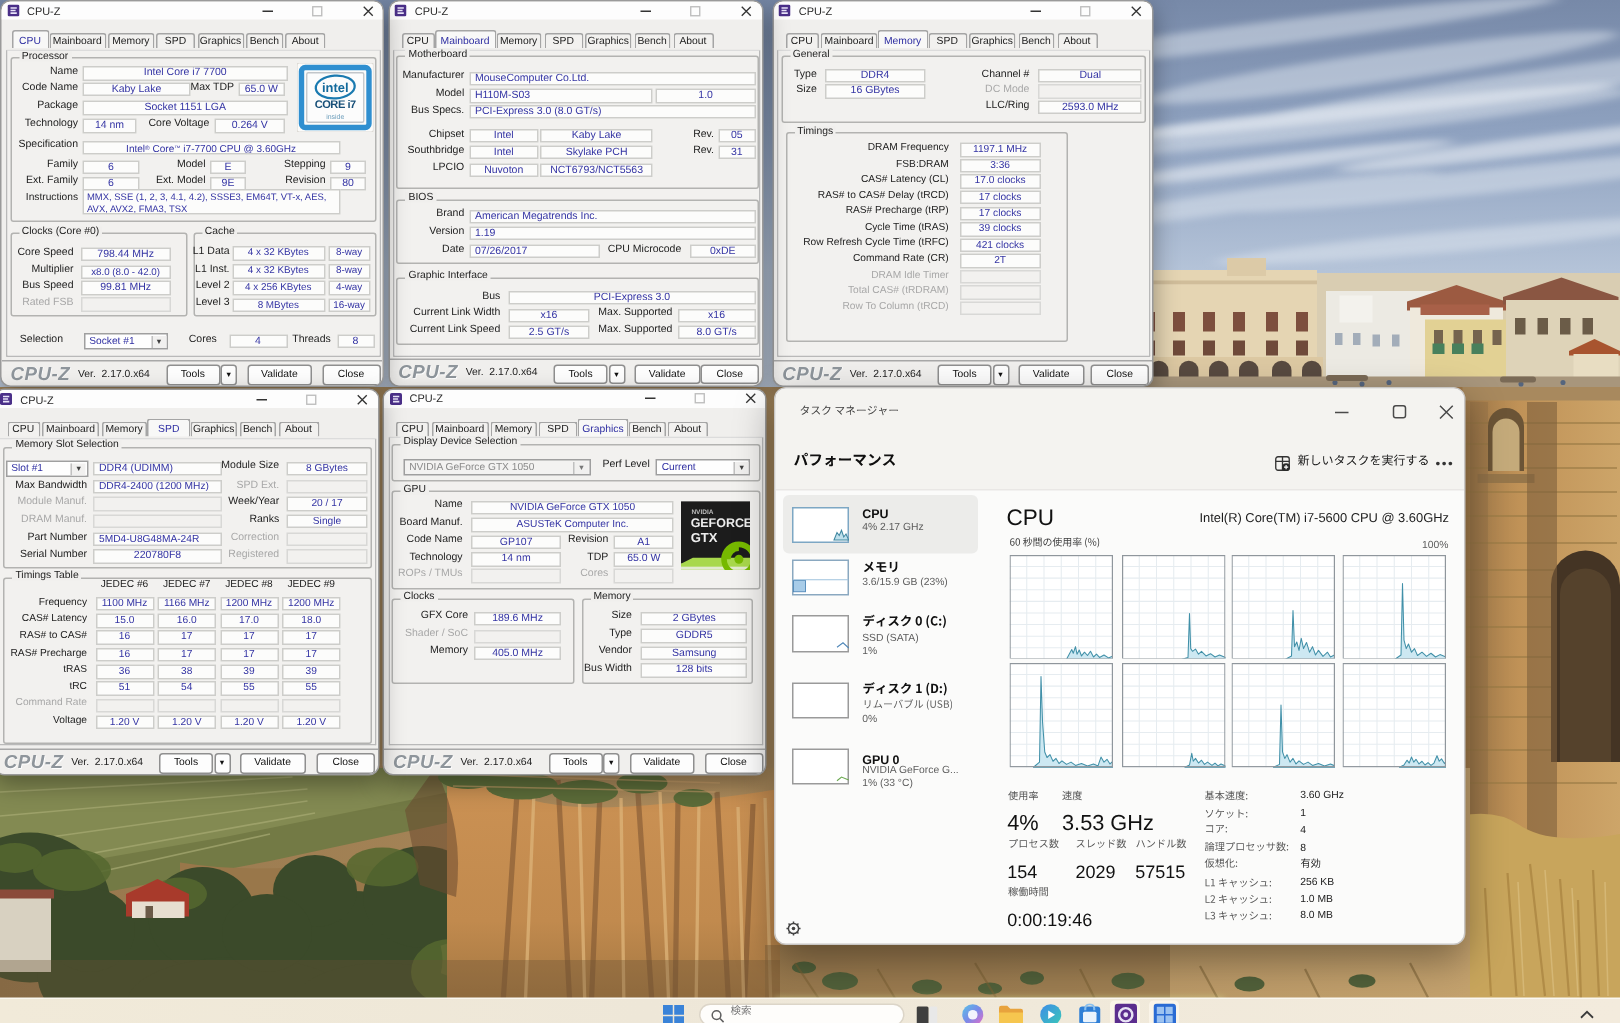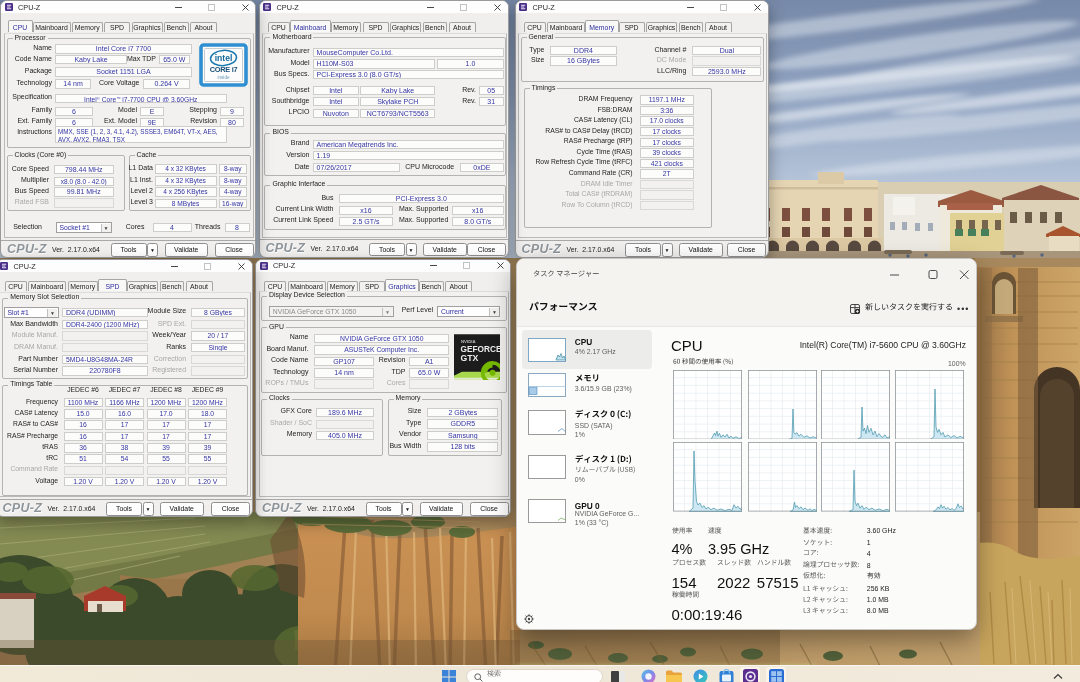--- a/index.html
+++ b/index.html
@@ -18,21 +18,21 @@
 .bt{position:absolute;top:2.5px;height:13.5px;background:#fdfdfd;border:1px solid #8f8f8f;border-radius:2.5px;font-size:6.9px;color:#111;text-align:center;line-height:12.5px}
 .lb{position:absolute;text-align:right;white-space:nowrap}
 .fd{position:absolute;background:#fcfcfb;border:1px solid #cdcdca;color:#3434a4;white-space:nowrap;overflow:hidden}
 .fd.g{background:#f2f1ef;border-color:#d8d8d6}
 .gb{position:absolute;border:1px solid #b3b3b1;border-radius:2px}
 .gl{position:absolute;font-size:6.9px;color:#1d1d1d;background:#f0efed;padding:0 2px;white-space:nowrap}
 #tm{position:absolute;background:#fbfbfa;border:1px solid #c8c6c4;border-radius:8px;box-shadow:0 10px 26px rgba(0,0,0,0.38);overflow:hidden}
 .tmt{position:absolute;color:#111;white-space:nowrap}
 .tms{position:absolute;font-size:6.9px;color:#5d5d5d;white-space:nowrap}
 .bigv{position:absolute;font-size:14.5px;color:#111}
-.midv{position:absolute;font-size:15px;color:#111}
+.midv{position:absolute;font-size:12px;color:#111}
 #tbar{position:absolute;left:0;top:664.5px;width:1080px;height:17.5px;background:linear-gradient(90deg,#f1ead9 0%,#eee7d8 40%,#f0e9da 65%,#f3ebdd 100%);border-top:1px solid #faf7f0}
 </style></head><body>
 <div id="stage">
     <svg id="bg" width="1080" height="682" viewBox="0 0 1080 682">
 <defs>
 <linearGradient id="sky" x1="0" y1="0" x2="0" y2="1">
 <stop offset="0" stop-color="#7789a8"></stop>
           <stop offset="0.3" stop-color="#8fa2c0"></stop>
 <stop offset="0.6" stop-color="#b4c3d8"></stop>
           <stop offset="1" stop-color="#c8d3e2"></stop>
@@ -917,32 +917,32 @@
           <path d="M38,69.5 L41,68.0 43,64.8 44.5,66.7 46,62.7 47.5,66.1 49,64.2 51,67.3 53,65.5 55,68.0 57,66.4 59,68.3 61,66.7 63,61.8 64.5,65.5 66,63.9 68,67.0 69,65.5 L69,69.5 Z" fill="#cde8f2" stroke="#4190a8" stroke-width="0.7" stroke-linejoin="round"></path>
           <rect x="0.4" y="0.4" width="68.2" height="68.7" fill="none" stroke="#8f969c" stroke-width="0.8"></rect>
         </svg></div>
       <svg style="position:absolute;left:154.5px;top:268.5px;overflow:visible" width="20.4" height="8.8" viewBox="0 -2.45 20.4 8.8">
         <path d="M2.2 -2.5H6.5V-2H2.2ZM2.9 -0.9V0.1H5.8V-0.9ZM2.4 -1.4H6.3V0.5H2.4ZM2.8 0.6Q3.1 1.2 3.7 1.6Q4.2 2 5 2.2Q5.7 2.4 6.6 2.5Q6.6 2.6 6.5 2.7Q6.4 2.8 6.4 2.8Q6.3 2.9 6.3 3Q5.4 2.9 4.6 2.6Q3.9 2.3 3.3 1.9Q2.7 1.4 2.4 0.8ZM4.1 -3.2H4.6V-0.2Q4.6 0.2 4.5 0.6Q4.5 0.9 4.4 1.3Q4.2 1.7 4 2Q3.7 2.3 3.3 2.6Q2.9 2.8 2.2 3Q2.2 3 2.2 2.9Q2.1 2.8 2 2.7Q2 2.6 1.9 2.6Q2.5 2.4 2.9 2.2Q3.3 2 3.6 1.7Q3.8 1.4 3.9 1.1Q4 0.8 4 0.5Q4.1 0.1 4.1 -0.2ZM1.9 -3.3 2.4 -3.1Q2.1 -2.6 1.8 -2Q1.5 -1.4 1.2 -1Q0.8 -0.5 0.4 -0.1Q0.4 -0.1 0.4 -0.2Q0.3 -0.3 0.2 -0.4Q0.2 -0.5 0.1 -0.6Q0.5 -0.9 0.8 -1.3Q1.1 -1.8 1.4 -2.3Q1.7 -2.8 1.9 -3.3ZM1.2 -1.5 1.7 -2 1.7 -2V3H1.2Z M8.1 -2.8H12.5V-2.3H8.1ZM8.1 -1.2H12.5V-0.7H8.1ZM8.1 0.4H12.5V0.9H8.1ZM7.8 -2.8H8.3V-0.3Q8.3 0.1 8.3 0.5Q8.3 1 8.2 1.4Q8.1 1.9 7.9 2.3Q7.7 2.7 7.4 3Q7.4 3 7.3 2.9Q7.2 2.8 7.2 2.8Q7.1 2.7 7 2.7Q7.3 2.4 7.5 2Q7.6 1.6 7.7 1.2Q7.8 0.8 7.8 0.4Q7.8 0 7.8 -0.3ZM12.3 -2.8H12.8V2.3Q12.8 2.5 12.8 2.7Q12.7 2.8 12.5 2.9Q12.4 2.9 12 2.9Q11.7 3 11.3 3Q11.2 2.9 11.2 2.7Q11.1 2.6 11.1 2.5Q11.3 2.5 11.5 2.5Q11.8 2.5 11.9 2.5Q12.1 2.5 12.1 2.5Q12.2 2.5 12.3 2.4Q12.3 2.4 12.3 2.3ZM10 -2.6H10.5V2.9H10Z M16.7 -3.3H17.2V-2.3H16.7ZM16.7 0.6H17.2V3H16.7ZM14 1.1H20V1.6H14ZM14.2 -2.5H19.9V-2H14.2ZM19.3 -1.8 19.8 -1.6Q19.5 -1.4 19.2 -1.1Q18.9 -0.9 18.6 -0.8L18.3 -1Q18.4 -1.1 18.6 -1.2Q18.8 -1.4 19 -1.6Q19.2 -1.7 19.3 -1.8ZM16.6 -2.1 17.1 -2Q16.9 -1.7 16.6 -1.4Q16.4 -1.2 16.2 -1L15.9 -1.1Q16 -1.3 16.2 -1.4Q16.3 -1.6 16.4 -1.8Q16.5 -2 16.6 -2.1ZM17.6 -1.6 18 -1.4Q17.7 -1.1 17.4 -0.7Q17.1 -0.4 16.8 -0.1Q16.5 0.3 16.2 0.5L15.9 0.3Q16.1 0.1 16.5 -0.3Q16.8 -0.6 17.1 -1Q17.4 -1.3 17.6 -1.6ZM15.6 -1.1 15.9 -1.4Q16.1 -1.3 16.3 -1.2Q16.5 -1 16.7 -0.9Q16.9 -0.7 17 -0.6L16.7 -0.3Q16.6 -0.4 16.4 -0.5Q16.2 -0.7 16 -0.9Q15.8 -1 15.6 -1.1ZM15.5 0.2Q15.9 0.2 16.3 0.2Q16.7 0.1 17.2 0.1Q17.7 0.1 18.2 0.1L18.2 0.4Q17.5 0.5 16.8 0.5Q16.1 0.6 15.6 0.6ZM17.3 -0.4 17.7 -0.6Q17.9 -0.4 18.1 -0.2Q18.2 0 18.4 0.2Q18.5 0.5 18.6 0.6L18.2 0.8Q18.1 0.7 18 0.4Q17.9 0.2 17.7 0Q17.5 -0.2 17.3 -0.4ZM13.9 0.3Q14.3 0.2 14.7 0Q15.2 -0.2 15.7 -0.4L15.7 0Q15.3 0.2 14.9 0.4Q14.5 0.6 14.2 0.7ZM14.2 -1.5 14.5 -1.7Q14.7 -1.7 14.9 -1.5Q15.1 -1.4 15.3 -1.3Q15.5 -1.1 15.6 -1L15.3 -0.7Q15.1 -0.8 15 -0.9Q14.8 -1.1 14.6 -1.2Q14.4 -1.4 14.2 -1.5ZM18.1 -0.2 18.5 -0.5Q18.7 -0.3 19 -0.2Q19.3 0 19.6 0.2Q19.9 0.3 20 0.5L19.7 0.8Q19.5 0.7 19.2 0.5Q19 0.3 18.7 0.1Q18.4 0 18.1 -0.2Z" fill="#555"></path>
       </svg>
       <svg style="position:absolute;left:191.0px;top:268.5px;overflow:visible" width="13.6" height="8.8" viewBox="0 -2.45 13.6 8.8">
         <path d="M1.8 -0.6V1.8H1.3V-0.1H0.3V-0.6ZM1.8 1.6Q2 2 2.5 2.2Q2.9 2.3 3.5 2.4Q3.8 2.4 4.2 2.4Q4.6 2.4 5 2.4Q5.4 2.4 5.8 2.4Q6.3 2.3 6.6 2.3Q6.5 2.4 6.5 2.5Q6.5 2.6 6.4 2.7Q6.4 2.8 6.4 2.8Q6.1 2.9 5.7 2.9Q5.4 2.9 4.9 2.9Q4.5 2.9 4.2 2.9Q3.8 2.9 3.5 2.9Q2.8 2.8 2.4 2.6Q1.9 2.5 1.6 2Q1.3 2.3 1 2.5Q0.8 2.7 0.5 2.9L0.2 2.4Q0.5 2.2 0.8 2Q1.1 1.8 1.3 1.6ZM0.4 -2.8 0.8 -3.1Q1 -3 1.2 -2.8Q1.5 -2.6 1.7 -2.4Q1.9 -2.2 2 -2L1.6 -1.7Q1.5 -1.9 1.3 -2.1Q1.1 -2.3 0.9 -2.5Q0.6 -2.6 0.4 -2.8ZM2.9 -1.1V-0.3H5.6V-1.1ZM2.4 -1.6H6.1V0.1H2.4ZM2.2 -2.6H6.4V-2.1H2.2ZM4 -3.3H4.5V2.1H4ZM3.8 0 4.2 0.1Q4 0.5 3.7 0.8Q3.4 1.2 3.1 1.5Q2.7 1.7 2.4 1.9Q2.3 1.8 2.3 1.8Q2.2 1.7 2.2 1.6Q2.1 1.6 2 1.5Q2.4 1.4 2.7 1.1Q3.1 0.9 3.3 0.6Q3.6 0.3 3.8 0ZM4.6 0Q4.8 0.3 5.1 0.6Q5.4 0.9 5.8 1.1Q6.1 1.3 6.5 1.5Q6.4 1.5 6.3 1.6Q6.3 1.7 6.2 1.8Q6.2 1.8 6.1 1.9Q5.8 1.7 5.4 1.4Q5.1 1.1 4.8 0.8Q4.5 0.5 4.2 0.1Z M8.3 -1.4H13.2V-0.9H8.3ZM8.4 0.6H12.3V1H8.4ZM9.4 -1.9H9.9V-0.2H11.6V-1.9H12.1V0.2H9.4ZM12.2 0.6H12.3L12.4 0.6L12.7 0.8Q12.4 1.3 12 1.7Q11.5 2.1 10.9 2.3Q10.4 2.6 9.7 2.7Q9.1 2.9 8.4 3Q8.4 2.9 8.3 2.8Q8.2 2.6 8.2 2.6Q8.8 2.5 9.4 2.4Q10 2.2 10.6 2Q11.1 1.8 11.5 1.5Q12 1.1 12.2 0.7ZM9.6 1Q10 1.4 10.5 1.8Q11.1 2.1 11.8 2.3Q12.5 2.5 13.3 2.6Q13.3 2.6 13.2 2.7Q13.2 2.8 13.1 2.9Q13.1 2.9 13 3Q12.2 2.9 11.5 2.7Q10.7 2.4 10.1 2.1Q9.6 1.7 9.2 1.1ZM10.1 -3.3H10.7V-2.3H10.1ZM7.9 -2.6H13.2V-2.1H7.9ZM7.6 -2.6H8.1V-0.6Q8.1 -0.2 8.1 0.2Q8.1 0.7 8 1.2Q7.9 1.7 7.8 2.2Q7.7 2.6 7.4 3Q7.4 3 7.3 2.9Q7.2 2.8 7.2 2.8Q7.1 2.7 7 2.7Q7.2 2.4 7.3 1.9Q7.5 1.5 7.5 1.1Q7.6 0.6 7.6 0.2Q7.6 -0.3 7.6 -0.6Z" fill="#555"></path>
       </svg>
       <div class="bigv" style="left:154.5px;top:281.5px">4%</div>
-      <div class="bigv" style="left:191px;top:281.5px">3.95 GHz</div>
+      <div class="bigv" style="left:191px;top:281.5px">3.53 GHz</div>
       <svg style="position:absolute;left:154.5px;top:300.6px;overflow:visible" width="34.0" height="8.8" viewBox="0 -2.45 34.0 8.8">
         <path d="M5.5 -2.4Q5.5 -2.2 5.6 -2.1Q5.7 -2 5.9 -2Q6.1 -2 6.2 -2.1Q6.4 -2.2 6.4 -2.4Q6.4 -2.6 6.2 -2.8Q6.1 -2.9 5.9 -2.9Q5.7 -2.9 5.6 -2.8Q5.5 -2.6 5.5 -2.4ZM5.2 -2.4Q5.2 -2.6 5.3 -2.8Q5.4 -3 5.5 -3.1Q5.7 -3.2 5.9 -3.2Q6.1 -3.2 6.3 -3.1Q6.5 -3 6.6 -2.8Q6.7 -2.6 6.7 -2.4Q6.7 -2.2 6.6 -2.1Q6.5 -1.9 6.3 -1.8Q6.1 -1.7 5.9 -1.7Q5.7 -1.7 5.5 -1.8Q5.4 -1.9 5.3 -2.1Q5.2 -2.2 5.2 -2.4ZM5.8 -2Q5.7 -1.9 5.7 -1.8Q5.7 -1.7 5.7 -1.6Q5.6 -1.4 5.5 -1Q5.4 -0.7 5.3 -0.4Q5.2 0 5 0.3Q4.8 0.6 4.6 0.9Q4.3 1.3 3.9 1.6Q3.6 1.9 3.1 2.2Q2.6 2.5 2 2.7L1.5 2.2Q2.2 2 2.6 1.8Q3.1 1.5 3.5 1.2Q3.9 0.9 4.2 0.5Q4.4 0.2 4.6 -0.2Q4.8 -0.6 4.9 -0.9Q5 -1.3 5 -1.7Q4.9 -1.7 4.7 -1.7Q4.4 -1.7 4.1 -1.7Q3.7 -1.7 3.3 -1.7Q2.9 -1.7 2.5 -1.7Q2.2 -1.7 1.9 -1.7Q1.7 -1.7 1.6 -1.7Q1.4 -1.7 1.2 -1.7Q1 -1.7 0.9 -1.7V-2.3Q1 -2.2 1.1 -2.2Q1.2 -2.2 1.3 -2.2Q1.5 -2.2 1.6 -2.2Q1.6 -2.2 1.9 -2.2Q2.1 -2.2 2.4 -2.2Q2.6 -2.2 3 -2.2Q3.3 -2.2 3.6 -2.2Q4 -2.2 4.2 -2.2Q4.5 -2.2 4.7 -2.2Q4.9 -2.2 5 -2.2Q5.1 -2.2 5.2 -2.2Q5.2 -2.2 5.3 -2.2Z M7.8 -2.2Q8 -2.2 8.1 -2.2Q8.3 -2.2 8.4 -2.2Q8.5 -2.2 8.7 -2.2Q8.9 -2.2 9.2 -2.2Q9.5 -2.2 9.9 -2.2Q10.2 -2.2 10.6 -2.2Q10.9 -2.2 11.2 -2.2Q11.6 -2.2 11.8 -2.2Q12 -2.2 12.1 -2.2Q12.2 -2.2 12.3 -2.2Q12.5 -2.2 12.6 -2.2Q12.6 -2.1 12.6 -1.9Q12.6 -1.8 12.6 -1.7Q12.6 -1.6 12.6 -1.4Q12.6 -1.2 12.6 -0.9Q12.6 -0.6 12.6 -0.3Q12.6 0 12.6 0.3Q12.6 0.7 12.6 1Q12.6 1.2 12.6 1.4Q12.6 1.6 12.6 1.7Q12.6 1.7 12.6 1.9Q12.6 2 12.6 2.1Q12.6 2.3 12.6 2.4Q12.6 2.5 12.6 2.5H12.1Q12.1 2.5 12.1 2.3Q12.1 2.2 12.1 2Q12.1 1.9 12.1 1.7Q12.1 1.7 12.1 1.5Q12.1 1.3 12.1 1Q12.1 0.7 12.1 0.3Q12.1 -0.1 12.1 -0.4Q12.1 -0.7 12.1 -1Q12.1 -1.3 12.1 -1.5Q12.1 -1.7 12.1 -1.7H8.4Q8.4 -1.7 8.4 -1.5Q8.4 -1.3 8.4 -1Q8.4 -0.8 8.4 -0.4Q8.4 -0.1 8.4 0.3Q8.4 0.6 8.4 0.9Q8.4 1.3 8.4 1.5Q8.4 1.7 8.4 1.7Q8.4 1.8 8.4 1.9Q8.4 2.1 8.4 2.2Q8.4 2.3 8.4 2.4Q8.4 2.5 8.4 2.5H7.8Q7.8 2.5 7.8 2.4Q7.8 2.3 7.8 2.1Q7.8 2 7.8 1.9Q7.8 1.8 7.8 1.7Q7.8 1.6 7.8 1.4Q7.8 1.2 7.8 0.9Q7.8 0.6 7.8 0.3Q7.8 0 7.8 -0.3Q7.8 -0.7 7.8 -1Q7.8 -1.2 7.8 -1.4Q7.8 -1.6 7.8 -1.7Q7.8 -1.8 7.8 -1.9Q7.8 -2.1 7.8 -2.2ZM12.3 1.6V2.1H8.1V1.6Z M15.7 1.6Q15.7 1.4 15.7 1.1Q15.7 0.8 15.7 0.5Q15.7 0.1 15.7 -0.3Q15.7 -0.7 15.7 -1Q15.7 -1.4 15.7 -1.7Q15.7 -2 15.7 -2.2Q15.7 -2.3 15.7 -2.4Q15.7 -2.5 15.7 -2.6Q15.7 -2.7 15.6 -2.8H16.3Q16.3 -2.7 16.2 -2.5Q16.2 -2.3 16.2 -2.2Q16.2 -2 16.2 -1.7Q16.2 -1.4 16.2 -1.1Q16.2 -0.7 16.2 -0.4Q16.2 0 16.2 0.4Q16.2 0.7 16.2 1Q16.2 1.3 16.2 1.4Q16.2 1.7 16.3 1.8Q16.4 1.9 16.6 2Q16.8 2 17.2 2Q17.6 2 18 2Q18.3 2 18.7 2Q19 1.9 19.3 1.8L19.3 2.4Q19 2.5 18.7 2.5Q18.3 2.5 18 2.6Q17.6 2.6 17.2 2.6Q16.7 2.6 16.4 2.5Q16.1 2.4 16 2.3Q15.8 2.2 15.7 2Q15.7 1.8 15.7 1.6ZM19.6 -1.5Q19.6 -1.4 19.5 -1.3Q19.5 -1.3 19.5 -1.2Q19.3 -1 19.2 -0.7Q19 -0.5 18.8 -0.2Q18.7 0.1 18.5 0.3Q18.3 0.6 18.1 0.8L17.6 0.5Q17.8 0.3 18.1 0Q18.3 -0.3 18.5 -0.6Q18.7 -0.9 18.8 -1.1Q18.8 -1.1 18.5 -1.1Q18.3 -1 17.9 -0.9Q17.6 -0.9 17.1 -0.8Q16.7 -0.7 16.2 -0.6Q15.8 -0.5 15.4 -0.4Q14.9 -0.3 14.6 -0.3Q14.3 -0.2 14.1 -0.2L14 -0.7Q14.2 -0.8 14.5 -0.8Q14.8 -0.9 15.3 -0.9Q15.7 -1 16.1 -1.1Q16.6 -1.2 17 -1.3Q17.5 -1.4 17.8 -1.4Q18.2 -1.5 18.5 -1.6Q18.8 -1.6 18.9 -1.7Q19 -1.7 19.1 -1.7Q19.2 -1.7 19.2 -1.8Z M25.8 -2.1Q25.8 -2.1 25.8 -2Q25.7 -1.9 25.7 -1.8Q25.5 -1.5 25.3 -1.1Q25.1 -0.7 24.9 -0.3Q24.6 0.1 24.3 0.4Q23.9 0.9 23.5 1.3Q23 1.7 22.5 2Q22.1 2.3 21.5 2.6L21.1 2.1Q21.6 1.9 22.1 1.6Q22.6 1.3 23.1 0.9Q23.5 0.5 23.9 0.1Q24.1 -0.1 24.3 -0.5Q24.6 -0.8 24.7 -1.1Q24.9 -1.5 25 -1.8Q25 -1.8 24.8 -1.8Q24.5 -1.8 24.3 -1.8Q24 -1.8 23.7 -1.8Q23.4 -1.8 23.1 -1.8Q22.8 -1.8 22.6 -1.8Q22.4 -1.8 22.4 -1.8Q22.2 -1.8 22.1 -1.8Q21.9 -1.8 21.8 -1.7Q21.7 -1.7 21.7 -1.7V-2.4Q21.7 -2.3 21.8 -2.3Q22 -2.3 22.1 -2.3Q22.3 -2.3 22.4 -2.3Q22.4 -2.3 22.6 -2.3Q22.8 -2.3 23.1 -2.3Q23.4 -2.3 23.7 -2.3Q24 -2.3 24.3 -2.3Q24.5 -2.3 24.7 -2.3Q24.9 -2.3 25 -2.3Q25.2 -2.3 25.3 -2.3Q25.4 -2.3 25.5 -2.4ZM24.4 0.1Q24.7 0.3 25 0.6Q25.3 0.9 25.6 1.2Q25.8 1.5 26.1 1.7Q26.3 2 26.5 2.2L26 2.6Q25.8 2.3 25.5 1.9Q25.1 1.6 24.8 1.2Q24.4 0.8 24 0.5Z M27.5 0.4H30.8V0.8H27.5ZM27.5 -2H30.8V-1.6H27.5ZM28.7 -0.2 29.2 -0.1Q29.1 0.2 28.9 0.6Q28.7 1 28.5 1.3Q28.3 1.6 28.2 1.9L27.7 1.8Q27.9 1.5 28 1.2Q28.2 0.8 28.4 0.5Q28.6 0.1 28.7 -0.2ZM29.8 0.6 30.2 0.7Q30.1 1.2 30 1.6Q29.8 1.9 29.5 2.2Q29.2 2.5 28.7 2.7Q28.3 2.9 27.7 3Q27.7 2.9 27.6 2.8Q27.6 2.6 27.5 2.6Q28.2 2.4 28.7 2.2Q29.1 2 29.4 1.6Q29.6 1.2 29.8 0.6ZM30.2 -3.1 30.6 -2.9Q30.5 -2.7 30.3 -2.5Q30.1 -2.2 30 -2.1L29.7 -2.2Q29.8 -2.4 29.9 -2.7Q30.1 -2.9 30.2 -3.1ZM28.9 -3.3H29.4V-0.1H28.9ZM27.8 -2.9 28.1 -3.1Q28.3 -2.9 28.4 -2.7Q28.5 -2.4 28.6 -2.2L28.2 -2Q28.1 -2.2 28 -2.5Q27.9 -2.7 27.8 -2.9ZM28.9 -1.8 29.3 -1.6Q29.1 -1.3 28.8 -1.1Q28.6 -0.8 28.3 -0.5Q28 -0.3 27.7 -0.1Q27.7 -0.2 27.6 -0.3Q27.5 -0.4 27.4 -0.5Q27.7 -0.6 28 -0.8Q28.3 -1 28.5 -1.3Q28.8 -1.6 28.9 -1.8ZM29.3 -1.6Q29.4 -1.5 29.6 -1.4Q29.8 -1.3 30 -1.2Q30.2 -1.1 30.4 -1Q30.5 -0.8 30.6 -0.8L30.3 -0.4Q30.2 -0.5 30.1 -0.6Q29.9 -0.8 29.7 -0.9Q29.5 -1 29.4 -1.2Q29.2 -1.3 29.1 -1.4ZM31.3 -2H33.7V-1.5H31.3ZM31.5 -3.3 32 -3.2Q31.9 -2.5 31.7 -1.9Q31.5 -1.3 31.3 -0.8Q31.1 -0.2 30.8 0.2Q30.7 0.1 30.7 0Q30.6 0 30.5 -0.1Q30.4 -0.2 30.4 -0.2Q30.6 -0.6 30.9 -1Q31.1 -1.5 31.2 -2.1Q31.4 -2.7 31.5 -3.3ZM32.8 -1.7 33.3 -1.7Q33.2 -0.5 32.8 0.4Q32.5 1.3 32 1.9Q31.4 2.6 30.6 3Q30.5 2.9 30.5 2.9Q30.4 2.8 30.4 2.7Q30.3 2.6 30.3 2.6Q31.1 2.2 31.6 1.6Q32.1 1 32.4 0.2Q32.7 -0.7 32.8 -1.7ZM31.6 -1.6Q31.7 -0.7 32 0.2Q32.3 1 32.7 1.6Q33.2 2.2 33.8 2.6Q33.7 2.6 33.7 2.7Q33.6 2.8 33.5 2.8Q33.5 2.9 33.4 3Q32.8 2.6 32.3 1.9Q31.9 1.3 31.6 0.4Q31.3 -0.5 31.1 -1.5ZM28.1 1.7 28.4 1.3Q28.8 1.5 29.2 1.7Q29.6 1.9 29.9 2.1Q30.3 2.3 30.5 2.5L30.2 2.8Q30 2.6 29.6 2.4Q29.3 2.2 28.9 2Q28.5 1.8 28.1 1.7Z" fill="#555"></path>
       </svg>
       <svg style="position:absolute;left:200.0px;top:300.6px;overflow:visible" width="34.0" height="8.8" viewBox="0 -2.45 34.0 8.8">
         <path d="M5.4 -2.1Q5.4 -2.1 5.4 -2Q5.3 -1.9 5.3 -1.8Q5.1 -1.5 4.9 -1.1Q4.7 -0.7 4.5 -0.3Q4.2 0.1 3.9 0.4Q3.5 0.9 3.1 1.3Q2.6 1.7 2.1 2Q1.7 2.3 1.1 2.6L0.7 2.1Q1.2 1.9 1.7 1.6Q2.2 1.3 2.7 0.9Q3.1 0.5 3.5 0.1Q3.7 -0.1 3.9 -0.5Q4.2 -0.8 4.3 -1.1Q4.5 -1.5 4.6 -1.8Q4.6 -1.8 4.4 -1.8Q4.1 -1.8 3.9 -1.8Q3.6 -1.8 3.3 -1.8Q3 -1.8 2.7 -1.8Q2.4 -1.8 2.2 -1.8Q2 -1.8 2 -1.8Q1.8 -1.8 1.7 -1.8Q1.5 -1.8 1.4 -1.7Q1.3 -1.7 1.3 -1.7V-2.4Q1.3 -2.3 1.4 -2.3Q1.6 -2.3 1.7 -2.3Q1.9 -2.3 2 -2.3Q2 -2.3 2.2 -2.3Q2.4 -2.3 2.7 -2.3Q3 -2.3 3.3 -2.3Q3.6 -2.3 3.9 -2.3Q4.1 -2.3 4.3 -2.3Q4.5 -2.3 4.6 -2.3Q4.8 -2.3 4.9 -2.3Q5 -2.3 5.1 -2.4ZM4 0.1Q4.3 0.3 4.6 0.6Q4.9 0.9 5.2 1.2Q5.4 1.5 5.7 1.7Q5.9 2 6.1 2.2L5.6 2.6Q5.4 2.3 5.1 1.9Q4.7 1.6 4.4 1.2Q4 0.8 3.6 0.5Z M8.3 2.2Q8.3 2.2 8.4 2.1Q8.4 2 8.4 1.9Q8.4 1.8 8.4 1.5Q8.4 1.2 8.4 0.8Q8.4 0.5 8.4 0Q8.4 -0.4 8.4 -0.8Q8.4 -1.2 8.4 -1.5Q8.4 -1.8 8.4 -2Q8.4 -2.1 8.4 -2.2Q8.4 -2.3 8.3 -2.4Q8.3 -2.5 8.3 -2.6H9Q9 -2.5 9 -2.3Q8.9 -2.1 8.9 -2Q8.9 -1.9 8.9 -1.6Q8.9 -1.3 8.9 -1Q8.9 -0.7 8.9 -0.3Q8.9 0.1 8.9 0.4Q8.9 0.8 8.9 1.1Q8.9 1.4 8.9 1.6Q8.9 1.8 8.9 1.9Q9.4 1.7 9.9 1.5Q10.5 1.3 11 1Q11.5 0.7 11.9 0.3Q12.3 0 12.7 -0.5L13 0Q12.3 0.8 11.3 1.5Q10.3 2.1 9 2.4Q8.9 2.5 8.9 2.5Q8.8 2.5 8.7 2.6Z M16.9 -1.5Q16.9 -1.4 17 -1.2Q17.1 -1 17.2 -0.7Q17.3 -0.5 17.3 -0.3Q17.4 -0.1 17.4 0L16.9 0.2Q16.9 0.1 16.8 -0.1Q16.8 -0.3 16.7 -0.6Q16.6 -0.8 16.5 -1Q16.4 -1.2 16.4 -1.3ZM19.3 -1.1Q19.3 -1 19.3 -0.9Q19.3 -0.8 19.2 -0.8Q19.1 -0.2 18.9 0.3Q18.6 0.9 18.3 1.3Q17.8 1.9 17.2 2.3Q16.6 2.7 16.1 3L15.6 2.5Q16 2.4 16.4 2.2Q16.8 2 17.2 1.7Q17.5 1.4 17.8 1.1Q18.1 0.8 18.3 0.4Q18.5 0 18.6 -0.4Q18.7 -0.8 18.8 -1.3ZM15.3 -1.1Q15.4 -1 15.4 -0.8Q15.5 -0.6 15.6 -0.4Q15.7 -0.2 15.8 0.1Q15.9 0.3 15.9 0.4L15.4 0.6Q15.4 0.5 15.3 0.2Q15.2 0 15.1 -0.2Q15 -0.5 14.9 -0.6Q14.9 -0.8 14.8 -0.9Z M24.9 -2.4Q24.9 -2.3 25.1 -2.1Q25.2 -2 25.3 -1.8Q25.4 -1.6 25.5 -1.4L25.1 -1.2Q25 -1.4 24.9 -1.6Q24.8 -1.8 24.7 -2Q24.6 -2.1 24.5 -2.3ZM25.7 -2.8Q25.8 -2.7 25.9 -2.5Q26 -2.3 26.1 -2.1Q26.2 -1.9 26.3 -1.8L25.9 -1.6Q25.9 -1.8 25.8 -1.9Q25.6 -2.1 25.5 -2.3Q25.4 -2.5 25.3 -2.6ZM22.5 1.9Q22.5 1.8 22.5 1.6Q22.5 1.3 22.5 0.9Q22.5 0.5 22.5 0Q22.5 -0.4 22.5 -0.8Q22.5 -1.2 22.5 -1.6Q22.5 -1.9 22.5 -2Q22.5 -2.2 22.5 -2.4Q22.5 -2.6 22.4 -2.7H23.1Q23.1 -2.6 23.1 -2.4Q23 -2.2 23 -2Q23 -1.8 23 -1.4Q23 -1 23 -0.6Q23 -0.2 23 0.2Q23 0.6 23 1Q23 1.4 23 1.6Q23 1.9 23 1.9Q23 2 23.1 2.2Q23.1 2.3 23.1 2.5Q23.1 2.6 23.1 2.7H22.4Q22.5 2.6 22.5 2.4Q22.5 2.1 22.5 1.9ZM22.9 -0.9Q23.3 -0.8 23.7 -0.7Q24.1 -0.6 24.5 -0.4Q24.9 -0.2 25.3 -0.1Q25.7 0.1 25.9 0.2L25.7 0.8Q25.4 0.6 25.1 0.5Q24.7 0.3 24.3 0.2Q23.9 0 23.6 -0.1Q23.2 -0.3 22.9 -0.3Z M27.5 0.4H30.8V0.8H27.5ZM27.5 -2H30.8V-1.6H27.5ZM28.7 -0.2 29.2 -0.1Q29.1 0.2 28.9 0.6Q28.7 1 28.5 1.3Q28.3 1.6 28.2 1.9L27.7 1.8Q27.9 1.5 28 1.2Q28.2 0.8 28.4 0.5Q28.6 0.1 28.7 -0.2ZM29.8 0.6 30.2 0.7Q30.1 1.2 30 1.6Q29.8 1.9 29.5 2.2Q29.2 2.5 28.7 2.7Q28.3 2.9 27.7 3Q27.7 2.9 27.6 2.8Q27.6 2.6 27.5 2.6Q28.2 2.4 28.7 2.2Q29.1 2 29.4 1.6Q29.6 1.2 29.8 0.6ZM30.2 -3.1 30.6 -2.9Q30.5 -2.7 30.3 -2.5Q30.1 -2.2 30 -2.1L29.7 -2.2Q29.8 -2.4 29.9 -2.7Q30.1 -2.9 30.2 -3.1ZM28.9 -3.3H29.4V-0.1H28.9ZM27.8 -2.9 28.1 -3.1Q28.3 -2.9 28.4 -2.7Q28.5 -2.4 28.6 -2.2L28.2 -2Q28.1 -2.2 28 -2.5Q27.9 -2.7 27.8 -2.9ZM28.9 -1.8 29.3 -1.6Q29.1 -1.3 28.8 -1.1Q28.6 -0.8 28.3 -0.5Q28 -0.3 27.7 -0.1Q27.7 -0.2 27.6 -0.3Q27.5 -0.4 27.4 -0.5Q27.7 -0.6 28 -0.8Q28.3 -1 28.5 -1.3Q28.8 -1.6 28.9 -1.8ZM29.3 -1.6Q29.4 -1.5 29.6 -1.4Q29.8 -1.3 30 -1.2Q30.2 -1.1 30.4 -1Q30.5 -0.8 30.6 -0.8L30.3 -0.4Q30.2 -0.5 30.1 -0.6Q29.9 -0.8 29.7 -0.9Q29.5 -1 29.4 -1.2Q29.2 -1.3 29.1 -1.4ZM31.3 -2H33.7V-1.5H31.3ZM31.5 -3.3 32 -3.2Q31.9 -2.5 31.7 -1.9Q31.5 -1.3 31.3 -0.8Q31.1 -0.2 30.8 0.2Q30.7 0.1 30.7 0Q30.6 0 30.5 -0.1Q30.4 -0.2 30.4 -0.2Q30.6 -0.6 30.9 -1Q31.1 -1.5 31.2 -2.1Q31.4 -2.7 31.5 -3.3ZM32.8 -1.7 33.3 -1.7Q33.2 -0.5 32.8 0.4Q32.5 1.3 32 1.9Q31.4 2.6 30.6 3Q30.5 2.9 30.5 2.9Q30.4 2.8 30.4 2.7Q30.3 2.6 30.3 2.6Q31.1 2.2 31.6 1.6Q32.1 1 32.4 0.2Q32.7 -0.7 32.8 -1.7ZM31.6 -1.6Q31.7 -0.7 32 0.2Q32.3 1 32.7 1.6Q33.2 2.2 33.8 2.6Q33.7 2.6 33.7 2.7Q33.6 2.8 33.5 2.8Q33.5 2.9 33.4 3Q32.8 2.6 32.3 1.9Q31.9 1.3 31.6 0.4Q31.3 -0.5 31.1 -1.5ZM28.1 1.7 28.4 1.3Q28.8 1.5 29.2 1.7Q29.6 1.9 29.9 2.1Q30.3 2.3 30.5 2.5L30.2 2.8Q30 2.6 29.6 2.4Q29.3 2.2 28.9 2Q28.5 1.8 28.1 1.7Z" fill="#555"></path>
       </svg>
       <svg style="position:absolute;left:239.8px;top:300.6px;overflow:visible" width="34.0" height="8.8" viewBox="0 -2.45 34.0 8.8">
         <path d="M1.6 0.3Q1.7 0 1.8 -0.3Q1.9 -0.6 2 -0.9Q2.1 -1.3 2.1 -1.6Q2.2 -1.9 2.2 -2.2L2.8 -2.1Q2.8 -2 2.8 -1.9Q2.8 -1.9 2.7 -1.8Q2.7 -1.7 2.7 -1.6Q2.7 -1.5 2.6 -1.2Q2.6 -0.9 2.5 -0.6Q2.4 -0.4 2.3 0Q2.2 0.3 2.1 0.5Q2 0.8 1.8 1.2Q1.6 1.5 1.5 1.8Q1.3 2.1 1.1 2.4L0.5 2.1Q0.8 1.7 1.1 1.2Q1.4 0.7 1.6 0.3ZM4.9 0Q4.8 -0.2 4.7 -0.5Q4.6 -0.8 4.4 -1.1Q4.3 -1.4 4.2 -1.7Q4 -1.9 3.9 -2.1L4.5 -2.3Q4.6 -2.1 4.7 -1.9Q4.8 -1.6 5 -1.3Q5.1 -1 5.2 -0.7Q5.4 -0.4 5.5 -0.2Q5.6 0.1 5.7 0.4Q5.8 0.7 5.9 1Q6 1.4 6.1 1.6Q6.2 1.9 6.3 2.2L5.7 2.4Q5.6 2 5.5 1.6Q5.3 1.2 5.2 0.8Q5.1 0.4 4.9 0Z M8.3 -2.5Q8.5 -2.4 8.8 -2.2Q9 -2.1 9.2 -1.9Q9.5 -1.6 9.7 -1.5Q9.9 -1.3 10.1 -1.1L9.7 -0.7Q9.5 -0.8 9.3 -1Q9.1 -1.2 8.9 -1.4Q8.6 -1.6 8.4 -1.8Q8.1 -2 8 -2.1ZM7.8 2Q8.4 1.9 8.8 1.8Q9.3 1.6 9.7 1.4Q10.2 1.2 10.5 1Q11 0.7 11.4 0.3Q11.9 -0.2 12.2 -0.6Q12.6 -1.1 12.7 -1.5L13.1 -0.9Q12.8 -0.5 12.5 0Q12.2 0.4 11.7 0.8Q11.3 1.2 10.8 1.5Q10.5 1.7 10 1.9Q9.6 2.1 9.2 2.3Q8.7 2.5 8.1 2.6Z M18.1 -2.4Q18.1 -2.3 18.3 -2.1Q18.4 -2 18.5 -1.8Q18.6 -1.6 18.7 -1.4L18.3 -1.2Q18.2 -1.4 18.1 -1.6Q18 -1.8 17.9 -2Q17.8 -2.1 17.7 -2.3ZM18.9 -2.8Q19 -2.7 19.1 -2.5Q19.2 -2.3 19.3 -2.1Q19.4 -1.9 19.5 -1.8L19.1 -1.6Q19.1 -1.8 19 -1.9Q18.8 -2.1 18.7 -2.3Q18.6 -2.5 18.5 -2.6ZM15.7 1.9Q15.7 1.8 15.7 1.6Q15.7 1.3 15.7 0.9Q15.7 0.5 15.7 0Q15.7 -0.4 15.7 -0.8Q15.7 -1.2 15.7 -1.6Q15.7 -1.9 15.7 -2Q15.7 -2.2 15.7 -2.4Q15.7 -2.6 15.6 -2.7H16.3Q16.3 -2.6 16.3 -2.4Q16.2 -2.2 16.2 -2Q16.2 -1.8 16.2 -1.4Q16.2 -1 16.2 -0.6Q16.2 -0.2 16.2 0.2Q16.2 0.6 16.2 1Q16.2 1.4 16.2 1.6Q16.2 1.9 16.2 1.9Q16.2 2 16.3 2.2Q16.3 2.3 16.3 2.5Q16.3 2.6 16.3 2.7H15.6Q15.7 2.6 15.7 2.4Q15.7 2.1 15.7 1.9ZM16.1 -0.9Q16.5 -0.8 16.9 -0.7Q17.3 -0.6 17.7 -0.4Q18.1 -0.2 18.5 -0.1Q18.9 0.1 19.1 0.2L18.9 0.8Q18.6 0.6 18.3 0.5Q17.9 0.3 17.5 0.2Q17.1 0 16.8 -0.1Q16.4 -0.3 16.1 -0.3Z M24 2.3Q24 2.2 24 2.1Q24 2 24 1.9Q24 1.9 24 1.6Q24 1.4 24 1.1Q24 0.7 24 0.3Q24 -0.1 24 -0.5Q24 -0.9 24 -1.2Q24 -1.6 24 -1.8Q24 -2.1 24 -2.2Q24 -2.3 24 -2.5Q24 -2.6 24 -2.7H24.6Q24.6 -2.6 24.6 -2.5Q24.6 -2.3 24.6 -2.1Q24.6 -2.1 24.6 -1.8Q24.6 -1.6 24.6 -1.2Q24.6 -0.9 24.6 -0.5Q24.6 -0.1 24.6 0.3Q24.6 0.7 24.6 1Q24.6 1.3 24.6 1.5Q24.6 1.7 24.6 1.8Q24.9 1.6 25.2 1.4Q25.6 1.1 26 0.8Q26.3 0.5 26.6 0.1L26.9 0.6Q26.6 1 26.2 1.3Q25.8 1.7 25.4 2Q25 2.3 24.6 2.4Q24.5 2.5 24.4 2.5Q24.4 2.6 24.3 2.6ZM20.8 2.3Q21.3 2 21.6 1.5Q21.9 1.1 22 0.6Q22.1 0.4 22.1 0Q22.2 -0.3 22.2 -0.7Q22.2 -1.1 22.2 -1.5Q22.2 -1.9 22.2 -2.1Q22.2 -2.3 22.2 -2.4Q22.2 -2.5 22.2 -2.6H22.8Q22.8 -2.6 22.8 -2.5Q22.8 -2.4 22.8 -2.3Q22.8 -2.2 22.8 -2.1Q22.8 -1.9 22.8 -1.5Q22.8 -1.1 22.7 -0.7Q22.7 -0.3 22.7 0.1Q22.6 0.5 22.6 0.7Q22.4 1.3 22.1 1.8Q21.8 2.3 21.4 2.6Z M27.5 0.4H30.8V0.8H27.5ZM27.5 -2H30.8V-1.6H27.5ZM28.7 -0.2 29.2 -0.1Q29.1 0.2 28.9 0.6Q28.7 1 28.5 1.3Q28.3 1.6 28.2 1.9L27.7 1.8Q27.9 1.5 28 1.2Q28.2 0.8 28.4 0.5Q28.6 0.1 28.7 -0.2ZM29.8 0.6 30.2 0.7Q30.1 1.2 30 1.6Q29.8 1.9 29.5 2.2Q29.2 2.5 28.7 2.7Q28.3 2.9 27.7 3Q27.7 2.9 27.6 2.8Q27.6 2.6 27.5 2.6Q28.2 2.4 28.7 2.2Q29.1 2 29.4 1.6Q29.6 1.2 29.8 0.6ZM30.2 -3.1 30.6 -2.9Q30.5 -2.7 30.3 -2.5Q30.1 -2.2 30 -2.1L29.7 -2.2Q29.8 -2.4 29.9 -2.7Q30.1 -2.9 30.2 -3.1ZM28.9 -3.3H29.4V-0.1H28.9ZM27.8 -2.9 28.1 -3.1Q28.3 -2.9 28.4 -2.7Q28.5 -2.4 28.6 -2.2L28.2 -2Q28.1 -2.2 28 -2.5Q27.9 -2.7 27.8 -2.9ZM28.9 -1.8 29.3 -1.6Q29.1 -1.3 28.8 -1.1Q28.6 -0.8 28.3 -0.5Q28 -0.3 27.7 -0.1Q27.7 -0.2 27.6 -0.3Q27.5 -0.4 27.4 -0.5Q27.7 -0.6 28 -0.8Q28.3 -1 28.5 -1.3Q28.8 -1.6 28.9 -1.8ZM29.3 -1.6Q29.4 -1.5 29.6 -1.4Q29.8 -1.3 30 -1.2Q30.2 -1.1 30.4 -1Q30.5 -0.8 30.6 -0.8L30.3 -0.4Q30.2 -0.5 30.1 -0.6Q29.9 -0.8 29.7 -0.9Q29.5 -1 29.4 -1.2Q29.2 -1.3 29.1 -1.4ZM31.3 -2H33.7V-1.5H31.3ZM31.5 -3.3 32 -3.2Q31.9 -2.5 31.7 -1.9Q31.5 -1.3 31.3 -0.8Q31.1 -0.2 30.8 0.2Q30.7 0.1 30.7 0Q30.6 0 30.5 -0.1Q30.4 -0.2 30.4 -0.2Q30.6 -0.6 30.9 -1Q31.1 -1.5 31.2 -2.1Q31.4 -2.7 31.5 -3.3ZM32.8 -1.7 33.3 -1.7Q33.2 -0.5 32.8 0.4Q32.5 1.3 32 1.9Q31.4 2.6 30.6 3Q30.5 2.9 30.5 2.9Q30.4 2.8 30.4 2.7Q30.3 2.6 30.3 2.6Q31.1 2.2 31.6 1.6Q32.1 1 32.4 0.2Q32.7 -0.7 32.8 -1.7ZM31.6 -1.6Q31.7 -0.7 32 0.2Q32.3 1 32.7 1.6Q33.2 2.2 33.8 2.6Q33.7 2.6 33.7 2.7Q33.6 2.8 33.5 2.8Q33.5 2.9 33.4 3Q32.8 2.6 32.3 1.9Q31.9 1.3 31.6 0.4Q31.3 -0.5 31.1 -1.5ZM28.1 1.7 28.4 1.3Q28.8 1.5 29.2 1.7Q29.6 1.9 29.9 2.1Q30.3 2.3 30.5 2.5L30.2 2.8Q30 2.6 29.6 2.4Q29.3 2.2 28.9 2Q28.5 1.8 28.1 1.7Z" fill="#555"></path>
       </svg>
       <div class="midv" style="left:154.5px;top:314.5px">154</div>
-      <div class="midv" style="left:200px;top:314.5px">2022</div>
+      <div class="midv" style="left:200px;top:314.5px">2029</div>
       <div class="midv" style="left:239.8px;top:314.5px">57515</div>
       <svg style="position:absolute;left:154.5px;top:332.7px;overflow:visible" width="27.2" height="8.8" viewBox="0 -2.45 27.2 8.8">
         <path d="M4.3 -3.3H4.8V-2.3H4.3ZM2.9 -1.5H6.2V-1H2.9ZM2.6 -2.5H6.5V-1.5H6V-2.1H3.1V-1.5H2.6ZM4.3 -1.4 4.7 -1.2Q4.5 -0.9 4.2 -0.7Q3.8 -0.4 3.5 -0.2Q3.1 0 2.8 0.2Q2.7 0.1 2.7 0.1Q2.6 0 2.6 -0.1Q2.5 -0.1 2.5 -0.2Q2.8 -0.3 3.2 -0.5Q3.5 -0.7 3.8 -0.9Q4.1 -1.1 4.3 -1.4ZM3.6 -0.5 3.9 -0.7Q4.3 -0.4 4.6 0Q4.8 0.4 5 0.8Q5.1 1.3 5.1 1.6Q5.1 2 5 2.3Q4.9 2.6 4.8 2.8Q4.6 2.9 4.5 2.9Q4.3 3 4.1 3Q4 3 3.9 3Q3.8 3 3.7 3Q3.7 2.9 3.6 2.8Q3.6 2.6 3.5 2.5Q3.7 2.6 3.8 2.6Q3.9 2.6 4 2.6Q4.2 2.6 4.2 2.5Q4.3 2.5 4.4 2.4Q4.5 2.3 4.6 2.1Q4.6 1.8 4.6 1.5Q4.6 1.2 4.5 0.8Q4.4 0.5 4.2 0.1Q3.9 -0.2 3.6 -0.5ZM5.1 -1.3Q5.2 -0.6 5.5 0Q5.7 0.7 6 1.2Q6.3 1.8 6.6 2.1Q6.5 2.2 6.4 2.3Q6.3 2.4 6.2 2.5Q5.9 2.1 5.6 1.5Q5.3 0.9 5.1 0.2Q4.9 -0.5 4.7 -1.2ZM6.2 -0.7 6.5 -0.4Q6.3 -0.1 6 0.1Q5.7 0.4 5.4 0.5L5.2 0.3Q5.3 0.1 5.5 0Q5.7 -0.2 5.9 -0.4Q6 -0.5 6.2 -0.7ZM4.2 -0.2 4.5 0Q4.3 0.3 4 0.5Q3.6 0.8 3.3 1Q2.9 1.2 2.6 1.4Q2.5 1.3 2.5 1.2Q2.4 1.1 2.3 1Q2.6 0.9 3 0.7Q3.4 0.5 3.7 0.3Q4 0.1 4.2 -0.2ZM4.6 0.6 4.9 0.8Q4.6 1.2 4.2 1.5Q3.8 1.9 3.3 2.2Q2.8 2.4 2.3 2.6Q2.3 2.5 2.2 2.4Q2.2 2.3 2.1 2.3Q2.4 2.1 2.8 2Q3.1 1.8 3.5 1.6Q3.8 1.3 4.1 1.1Q4.4 0.9 4.6 0.6ZM1.3 -2.7H1.8V3H1.3ZM0.3 -1.3H2.6V-0.8H0.3ZM1.3 -1.1 1.6 -1Q1.5 -0.6 1.4 -0.3Q1.3 0.1 1.1 0.5Q1 0.9 0.8 1.2Q0.7 1.6 0.5 1.8Q0.4 1.7 0.4 1.6Q0.3 1.4 0.2 1.3Q0.4 1.1 0.6 0.6Q0.9 0.2 1 -0.2Q1.2 -0.7 1.3 -1.1ZM2.2 -3.1 2.6 -2.8Q2.3 -2.6 2 -2.5Q1.6 -2.4 1.2 -2.3Q0.8 -2.3 0.4 -2.2Q0.4 -2.3 0.4 -2.4Q0.3 -2.5 0.3 -2.6Q0.6 -2.6 1 -2.7Q1.4 -2.8 1.7 -2.9Q2 -3 2.2 -3.1ZM1.8 -0.6Q1.8 -0.5 1.9 -0.4Q2.1 -0.3 2.2 -0.1Q2.3 0 2.5 0.2Q2.6 0.3 2.6 0.4L2.3 0.7Q2.3 0.6 2.2 0.5Q2.1 0.3 2 0.2Q1.8 0 1.7 -0.1Q1.6 -0.3 1.5 -0.4Z M9.7 -2.7H10.2V-1H9.7ZM8.6 -2H11.3V-1.6H8.6ZM11.2 -1.7H13V-1.2H11.2ZM8.7 1.3H11.2V1.7H8.7ZM11 -3 11.2 -2.7Q10.9 -2.6 10.5 -2.5Q10.1 -2.5 9.6 -2.4Q9.2 -2.4 8.7 -2.3Q8.7 -2.4 8.7 -2.5Q8.6 -2.6 8.6 -2.7Q9 -2.7 9.5 -2.8Q9.9 -2.8 10.3 -2.9Q10.7 -3 11 -3ZM8.5 2.3Q8.9 2.3 9.3 2.3Q9.8 2.2 10.3 2.2Q10.8 2.1 11.3 2.1L11.3 2.5Q10.6 2.5 9.9 2.6Q9.2 2.7 8.6 2.8ZM12.8 -1.7H13.3Q13.3 -1.7 13.3 -1.6Q13.3 -1.6 13.3 -1.5Q13.3 -1.5 13.3 -1.4Q13.2 -0.3 13.2 0.4Q13.2 1.1 13.2 1.6Q13.1 2.1 13.1 2.3Q13 2.6 13 2.7Q12.9 2.8 12.8 2.9Q12.7 2.9 12.6 2.9Q12.4 3 12.3 3Q12.1 3 11.9 2.9Q11.9 2.8 11.8 2.7Q11.8 2.6 11.8 2.5Q11.9 2.5 12.1 2.5Q12.3 2.5 12.4 2.5Q12.4 2.5 12.5 2.5Q12.5 2.5 12.6 2.4Q12.6 2.3 12.7 2.1Q12.7 1.9 12.7 1.4Q12.8 0.9 12.8 0.2Q12.8 -0.5 12.8 -1.6ZM9.1 0V0.5H10.9V0ZM9.1 -0.8V-0.3H10.9V-0.8ZM8.7 -1.2H11.2V0.8H8.7ZM9.8 -1H10.1V0.7H10.2V2.4H9.7V0.7H9.8ZM11.8 -3.2H12.2V-1Q12.2 -0.5 12.2 0Q12.1 0.5 12 1.1Q11.9 1.6 11.7 2.1Q11.5 2.6 11.1 3Q11.1 3 11 2.9Q10.9 2.9 10.9 2.8Q10.8 2.8 10.7 2.8Q11.1 2.3 11.3 1.9Q11.5 1.4 11.6 0.9Q11.7 0.4 11.7 -0.1Q11.8 -0.6 11.8 -1ZM8.3 -3.2 8.7 -3.1Q8.6 -2.5 8.3 -1.9Q8.1 -1.4 7.8 -0.9Q7.5 -0.4 7.2 0Q7.2 0 7.1 -0.1Q7.1 -0.2 7 -0.3Q7 -0.4 6.9 -0.5Q7.2 -0.8 7.5 -1.3Q7.7 -1.7 7.9 -2.2Q8.1 -2.7 8.3 -3.2ZM7.8 -1.6 8.3 -2 8.3 -2V3H7.8Z M16.5 -2.5H19.9V-2H16.5ZM16.2 -1.1H20.2V-0.7H16.2ZM16.2 0.1H20.1V0.6H16.2ZM17.9 -3.3H18.4V-0.9H17.9ZM18.8 -0.7H19.3V2.4Q19.3 2.6 19.2 2.7Q19.2 2.8 19 2.9Q18.9 3 18.6 3Q18.3 3 17.9 3Q17.9 2.9 17.8 2.7Q17.8 2.6 17.7 2.5Q18.1 2.5 18.3 2.5Q18.6 2.5 18.6 2.5Q18.7 2.5 18.8 2.5Q18.8 2.5 18.8 2.4ZM16.6 1 17 0.8Q17.2 1 17.4 1.2Q17.6 1.4 17.7 1.6Q17.9 1.8 17.9 2L17.5 2.2Q17.4 2.1 17.3 1.8Q17.1 1.6 17 1.4Q16.8 1.2 16.6 1ZM14.4 -2.8H16.1V1.7H14.4V1.2H15.6V-2.4H14.4ZM14.4 -0.8H15.8V-0.4H14.4ZM14.1 -2.8H14.6V2.2H14.1Z M22.8 0.9H24.8V1.3H22.8ZM22.7 -0.1H25.1V2.4H22.7V2H24.6V0.3H22.7ZM22.5 -0.1H23V2.7H22.5ZM21.3 -2H23.2V-1.6H21.3ZM24.4 -2H26.3V-1.6H24.4ZM26.1 -3H26.6V2.3Q26.6 2.6 26.6 2.7Q26.5 2.8 26.3 2.9Q26.2 3 25.9 3Q25.6 3 25.2 3Q25.2 2.9 25.1 2.8Q25.1 2.7 25.1 2.6Q25 2.5 25 2.5Q25.2 2.5 25.4 2.5Q25.6 2.5 25.7 2.5Q25.9 2.5 26 2.5Q26 2.5 26.1 2.4Q26.1 2.4 26.1 2.3ZM21.3 -3H23.5V-0.6H21.3V-1H23V-2.6H21.3ZM26.4 -3V-2.6H24.6V-1H26.4V-0.6H24.1V-3ZM21 -3H21.5V3H21Z" fill="#555"></path>
       </svg>
       <div class="midv" style="left:154.5px;top:346.5px">0:00:19:46</div>
       <svg style="position:absolute;left:285.7px;top:268.5px;overflow:visible" width="29.1" height="8.8" viewBox="0 -2.45 29.1 8.8">
         <path d="M0.6 -2.6H6.2V-2.2H0.6ZM0.8 2.4H6V2.8H0.8ZM2 -1.7H4.8V-1.3H2ZM2 -0.9H4.8V-0.5H2ZM0.3 0H6.5V0.4H0.3ZM1.7 1.2H5.1V1.7H1.7ZM1.7 -3.3H2.2V0.2H1.7ZM4.7 -3.3H5.2V0.3H4.7ZM3.1 0.7H3.6V2.6H3.1ZM2 0.1 2.5 0.3Q2.2 0.6 1.9 1Q1.6 1.3 1.3 1.5Q0.9 1.8 0.6 2Q0.5 1.9 0.5 1.8Q0.4 1.8 0.4 1.7Q0.3 1.6 0.2 1.6Q0.6 1.4 0.9 1.2Q1.3 1 1.6 0.7Q1.8 0.4 2 0.1ZM4.8 0.1Q5 0.4 5.3 0.7Q5.5 0.9 5.9 1.2Q6.2 1.4 6.6 1.5Q6.5 1.5 6.5 1.6Q6.4 1.7 6.3 1.8Q6.3 1.8 6.2 1.9Q5.9 1.7 5.5 1.5Q5.2 1.2 4.9 0.9Q4.6 0.6 4.4 0.3Z M7.2 -1.8H13.2V-1.3H7.2ZM8.6 1.2H11.8V1.7H8.6ZM9.9 -3.3H10.5V3H9.9ZM9.8 -1.7 10.2 -1.5Q9.9 -0.8 9.5 -0.1Q9 0.5 8.5 1Q8 1.6 7.4 1.9Q7.3 1.9 7.3 1.8Q7.2 1.7 7.1 1.6Q7.1 1.5 7 1.5Q7.4 1.3 7.8 0.9Q8.2 0.6 8.6 0.2Q9 -0.2 9.3 -0.7Q9.6 -1.2 9.8 -1.7ZM10.6 -1.6Q10.9 -1 11.3 -0.4Q11.8 0.2 12.3 0.7Q12.8 1.2 13.4 1.5Q13.3 1.5 13.3 1.6Q13.2 1.7 13.1 1.7Q13.1 1.8 13 1.9Q12.4 1.6 11.9 1Q11.3 0.5 10.9 -0.1Q10.5 -0.8 10.2 -1.5Z M15.4 -0.6V1.8H14.9V-0.1H13.9V-0.6ZM15.4 1.6Q15.6 2 16.1 2.2Q16.5 2.3 17.1 2.4Q17.4 2.4 17.8 2.4Q18.2 2.4 18.6 2.4Q19 2.4 19.4 2.4Q19.9 2.3 20.2 2.3Q20.1 2.4 20.1 2.5Q20.1 2.6 20 2.7Q20 2.8 20 2.8Q19.7 2.9 19.3 2.9Q19 2.9 18.5 2.9Q18.1 2.9 17.8 2.9Q17.4 2.9 17.1 2.9Q16.4 2.8 16 2.6Q15.5 2.5 15.2 2Q14.9 2.3 14.6 2.5Q14.4 2.7 14.1 2.9L13.8 2.4Q14.1 2.2 14.4 2Q14.7 1.8 14.9 1.6ZM14 -2.8 14.4 -3.1Q14.6 -3 14.8 -2.8Q15.1 -2.6 15.3 -2.4Q15.5 -2.2 15.6 -2L15.2 -1.7Q15.1 -1.9 14.9 -2.1Q14.7 -2.3 14.5 -2.5Q14.2 -2.6 14 -2.8ZM16.5 -1.1V-0.3H19.2V-1.1ZM16 -1.6H19.7V0.1H16ZM15.8 -2.6H20V-2.1H15.8ZM17.6 -3.3H18.1V2.1H17.6ZM17.4 0 17.8 0.1Q17.6 0.5 17.3 0.8Q17 1.2 16.7 1.5Q16.3 1.7 16 1.9Q15.9 1.8 15.9 1.8Q15.8 1.7 15.8 1.6Q15.7 1.6 15.6 1.5Q16 1.4 16.3 1.1Q16.7 0.9 16.9 0.6Q17.2 0.3 17.4 0ZM18.2 0Q18.4 0.3 18.7 0.6Q19 0.9 19.4 1.1Q19.7 1.3 20.1 1.5Q20 1.5 19.9 1.6Q19.9 1.7 19.8 1.8Q19.8 1.8 19.7 1.9Q19.4 1.7 19 1.4Q18.7 1.1 18.4 0.8Q18.1 0.5 17.8 0.1Z M21.9 -1.4H26.8V-0.9H21.9ZM22 0.6H25.9V1H22ZM23 -1.9H23.5V-0.2H25.2V-1.9H25.7V0.2H23ZM25.8 0.6H25.9L26 0.6L26.3 0.8Q26 1.3 25.6 1.7Q25.1 2.1 24.5 2.3Q24 2.6 23.3 2.7Q22.7 2.9 22 3Q22 2.9 21.9 2.8Q21.8 2.6 21.8 2.6Q22.4 2.5 23 2.4Q23.6 2.2 24.2 2Q24.7 1.8 25.1 1.5Q25.6 1.1 25.8 0.7ZM23.2 1Q23.6 1.4 24.1 1.8Q24.7 2.1 25.4 2.3Q26.1 2.5 26.9 2.6Q26.9 2.6 26.8 2.7Q26.8 2.8 26.7 2.9Q26.7 2.9 26.6 3Q25.8 2.9 25.1 2.7Q24.3 2.4 23.7 2.1Q23.2 1.7 22.8 1.1ZM23.7 -3.3H24.3V-2.3H23.7ZM21.5 -2.6H26.8V-2.1H21.5ZM21.2 -2.6H21.7V-0.6Q21.7 -0.2 21.7 0.2Q21.7 0.7 21.6 1.2Q21.5 1.7 21.4 2.2Q21.3 2.6 21 3Q21 3 20.9 2.9Q20.8 2.8 20.8 2.8Q20.7 2.7 20.6 2.7Q20.8 2.4 20.9 1.9Q21.1 1.5 21.1 1.1Q21.2 0.6 21.2 0.2Q21.2 -0.3 21.2 -0.6Z M28.1 -0.2Q28 -0.2 27.8 -0.3Q27.7 -0.5 27.7 -0.7Q27.7 -0.9 27.8 -1Q28 -1.2 28.1 -1.2Q28.3 -1.2 28.5 -1Q28.6 -0.9 28.6 -0.7Q28.6 -0.5 28.5 -0.3Q28.3 -0.2 28.1 -0.2ZM28.1 2.5Q28 2.5 27.8 2.4Q27.7 2.3 27.7 2.1Q27.7 1.9 27.8 1.7Q28 1.6 28.1 1.6Q28.3 1.6 28.5 1.7Q28.6 1.9 28.6 2.1Q28.6 2.3 28.5 2.4Q28.3 2.5 28.1 2.5Z" fill="#555"></path>
       </svg>
       <div class="tms" style="left:349.8px;top:268.1px;color:#222">3.60 GHz</div>
       <svg style="position:absolute;left:285.7px;top:280.7px;overflow:visible" width="29.1" height="8.8" viewBox="0 -2.45 29.1 8.8">

